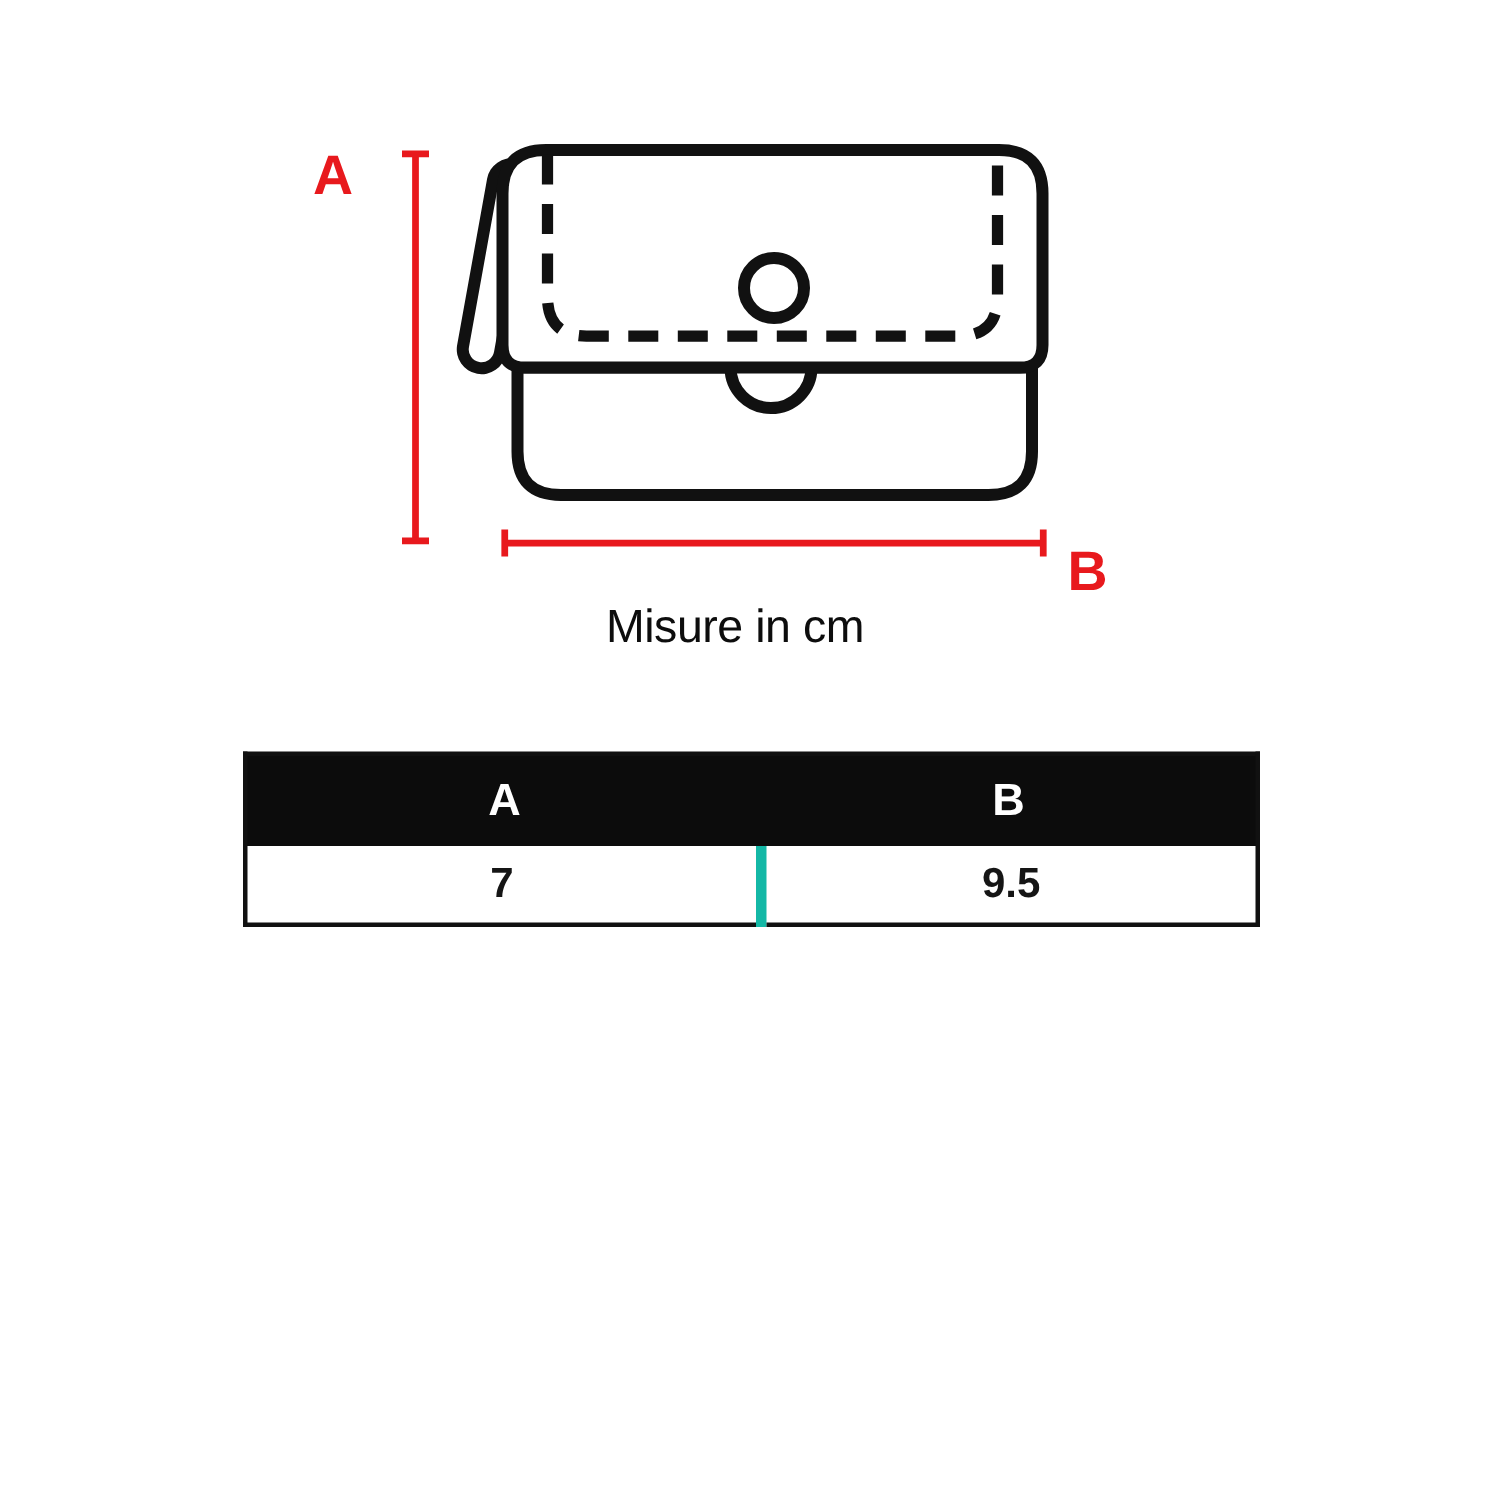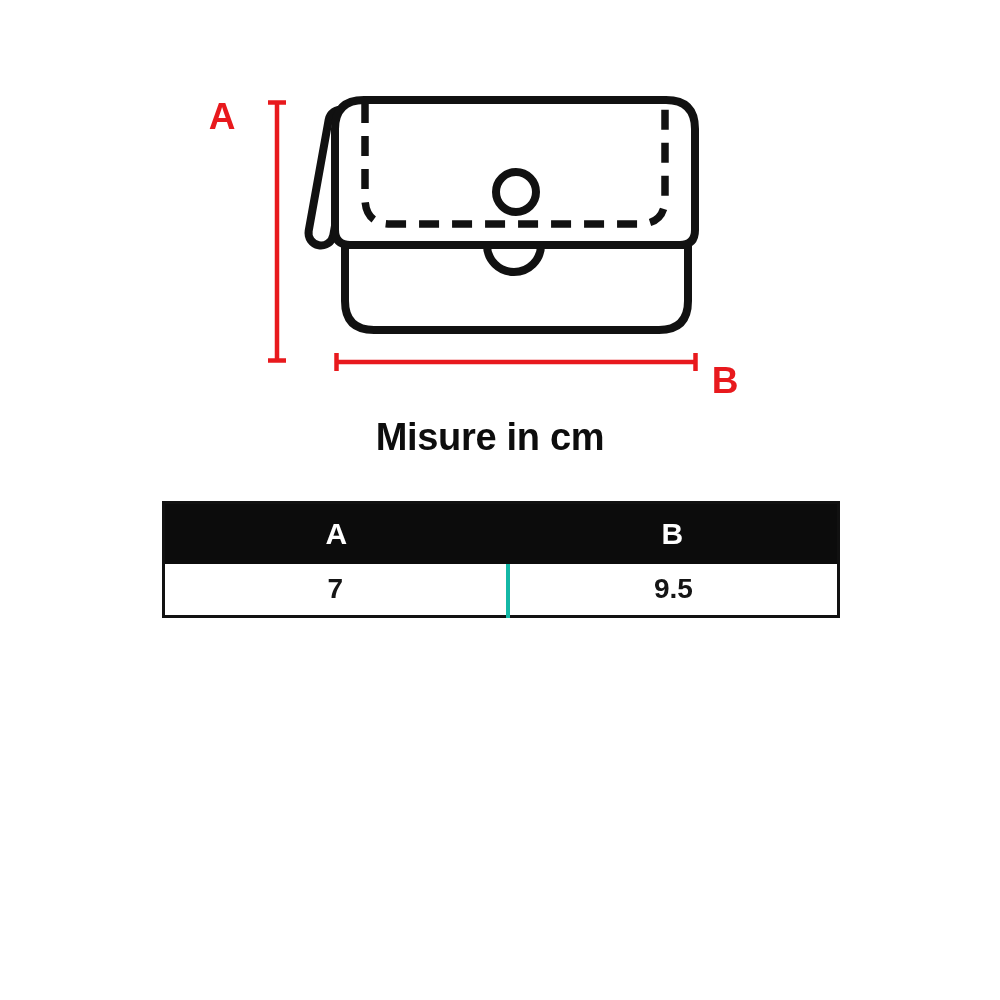--- a/index.html
+++ b/index.html
@@ -24,26 +24,26 @@
     fill: none; stroke: #111111; stroke-width: 7.5;
     stroke-dasharray: 20 13; stroke-linecap: butt;
   }
   .dim-line { stroke: #e8191d; stroke-width: 4.5; }
   .dim-label {
     fill: #e8191d; font-size: 37px; font-weight: 800;
     font-family: "Liberation Sans", sans-serif;
   }
   .measure-title {
     position: absolute;
-    top: 416px;
+    top: 400px;
     left: 0;
     width: 980px;
     text-align: center;
-    font-size: 38px;
-    font-weight: 700;
+    font-size: 31px;
+    font-weight: 400;
     letter-spacing: -0.3px;
     color: #0d0d0d;
   }
   table.size-table {
     position: absolute;
     left: 162px;
     top: 501px;
     width: 678px;
     border-collapse: collapse;
     border: 3px solid #111111;
@@ -60,21 +60,21 @@
   }
   table.size-table td {
     background: #ffffff;
     color: #151515;
     font-size: 28px;
     font-weight: 700;
     height: 53px;
     text-align: center;
     vertical-align: middle;
   }
-  table.size-table td.col-b { border-left: 4px solid #14b8a6; }
+  table.size-table td.col-b { border-left: 7px solid #14b8a6; }
   th.col-a, td.col-a { width: 51%; }
   th.col-b, td.col-b { width: 49%; }
 </style>
 </head>
 <body>
 
 <div class="canvas">
 
   <svg class="diagram-svg" viewBox="170 75 600 340" xmlns="http://www.w3.org/2000/svg">
 

